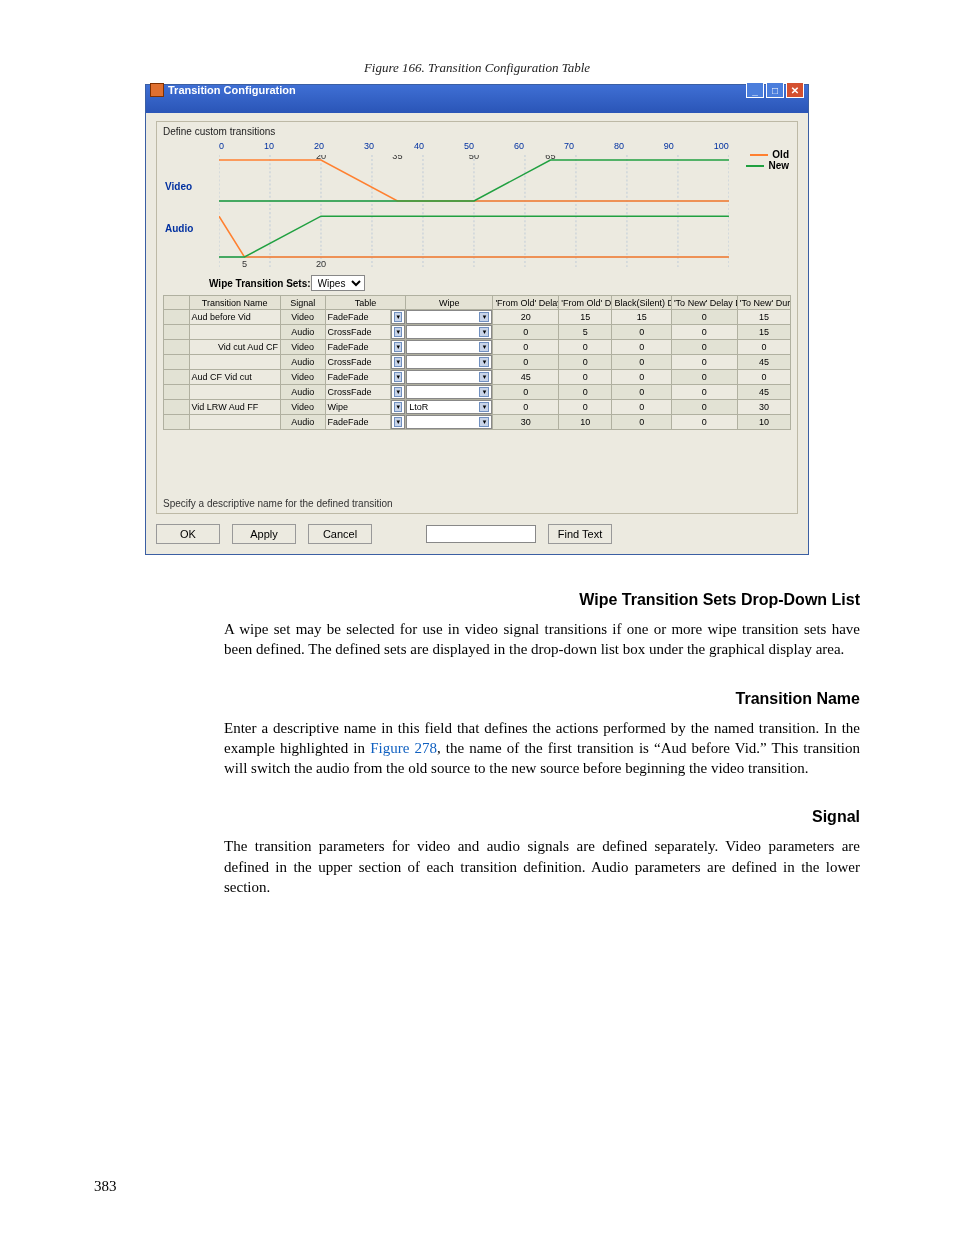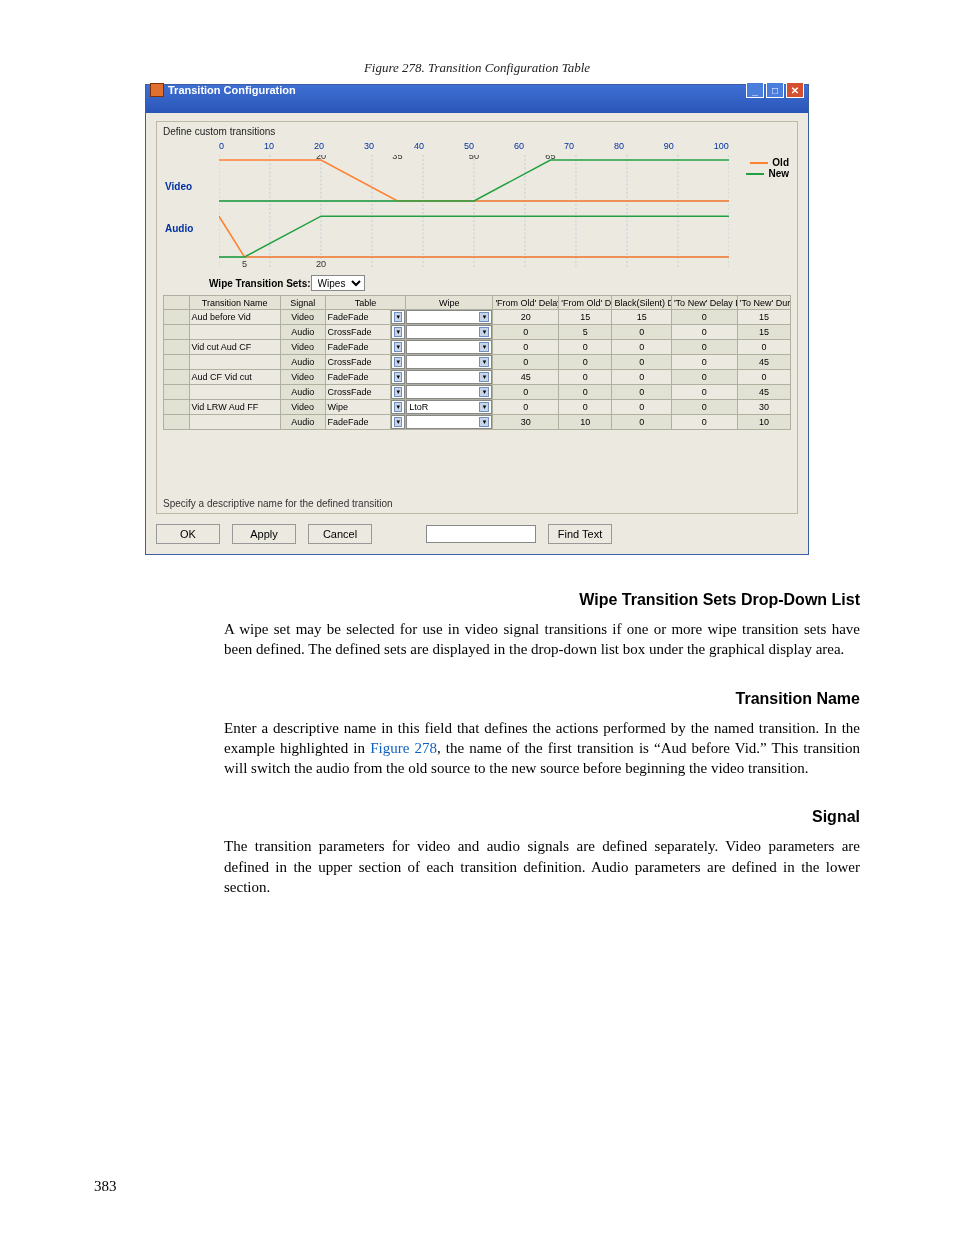--- a/index.html
+++ b/index.html
@@ -50,21 +50,21 @@
     padding: 4px 6px 4px 6px;
     font-size: 10px;
     position: relative;
   }
   .panel-label { font-size:10px; color:#222; margin-bottom:4px;}
   .trans-name-row { font-size:10px; color:#0030a0; font-weight:bold; margin:2px 0 0 2px;}
   .trans-name-val { color:#0030a0; font-weight:bold;}
 
   
   .graph-wrap { position:relative; height:130px; margin:0 2px 4px 2px;}
-  .legend { position:absolute; right:0; top:16px; font-size:10px; font-weight:bold;}
+  .legend { position:absolute; right:0; top:8px; font-size:10px; font-weight:bold;}
   .legend-row { display:flex; align-items:center; gap:4px; justify-content:flex-end;}
   .swatch { width:18px; height:2px; display:inline-block;}
   .swatch.old{ background:#ff8030;} .swatch.new{ background:#20a040;}
   .xticks-top { position:absolute; top:0; left:54px; right:60px; display:flex; justify-content:space-between; font-size:9px; color:#0030a0;}
   .row-label { position:absolute; left:0; font-size:10px; font-weight:bold; color:#0030a0;}
   .row-label.vid{ top:40px;} .row-label.aud{ top:82px;}
   .graph-svg { position:absolute; left:54px; right:60px; top:14px; bottom:6px;}
   svg line.grid { stroke:#c0ccd8; stroke-width:1; stroke-dasharray:2 2;}
   svg line.axis { stroke:#8aa0b4; stroke-width:1;}
   svg .old { stroke:#ff8030; stroke-width:1.5; fill:none;}
@@ -105,21 +105,21 @@
   .p { font-size:15px; line-height:1.35; margin-bottom:6px; text-align:justify;}
   .link { color:#1060c0;}
 
   .footer { position:absolute; bottom:40px; left:94px; right:94px; display:flex; justify-content:space-between; font-size:15px; font-style:italic;}
   .footer .pg { font-style:normal;}
 </style>
 </head>
 <body>
 
 <div class="page">
-  <div class="figure-caption">Figure 278.  Transition Configuration Table</div>
+  <div class="figure-caption">Figure 166.  Transition Configuration Table</div>
 
   <div class="window">
     <div class="titlebar">
       <div class="titlebar-left">
         <span class="titlebar-icon"></span>
         <span>Transition Configuration</span>
       </div>
       <div class="win-ctrls">
         <div class="win-btn win-min">_</div>
         <div class="win-btn win-max">□</div>
@@ -267,21 +267,21 @@
                   </div>
                 </td>
                 <td class="readonly">0</td>
                 <td class="readonly">5</td>
                 <td class="readonly">0</td>
                 <td class="">0</td>
                 <td class="readonly">15</td>
               </tr>
               <tr>
                 <td class="readonly"></td>
-                <td style="text-align:left">Vid cut Aud CF</td>
+                <td style="text-align:right">Vid cut Aud CF</td>
                 <td class="readonly">Video</td>
                 <td style="text-align:left">FadeFade</td>
                 <td class="dd-cell">
                   <div class="mini-dd">
                     <span></span>
                     <span class="arrow">▾</span>
                   </div>
                 </td>
                 <td class="dd-cell hatched">
                   <div class="mini-dd">

